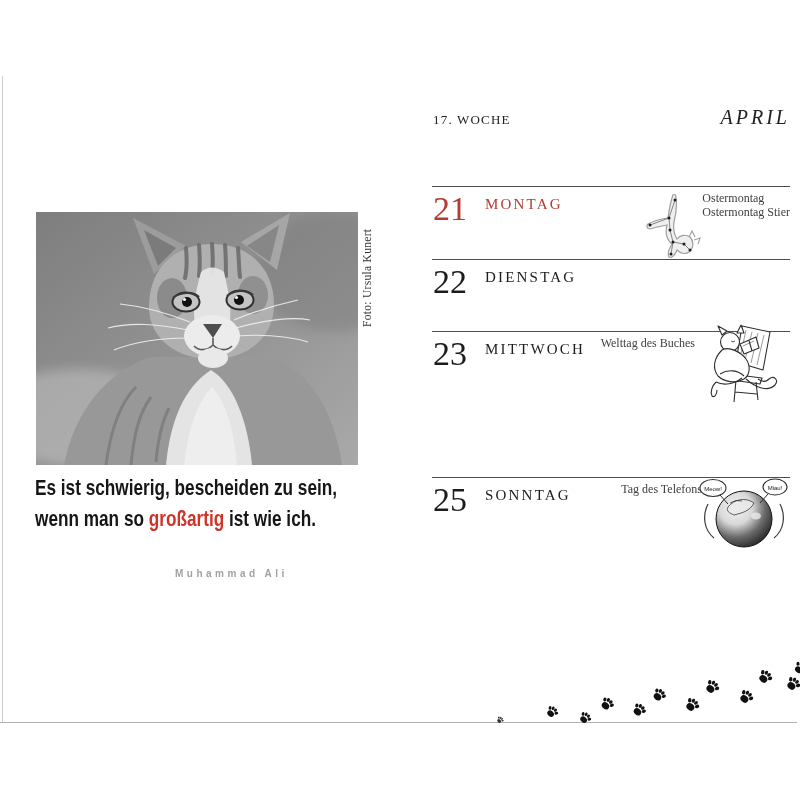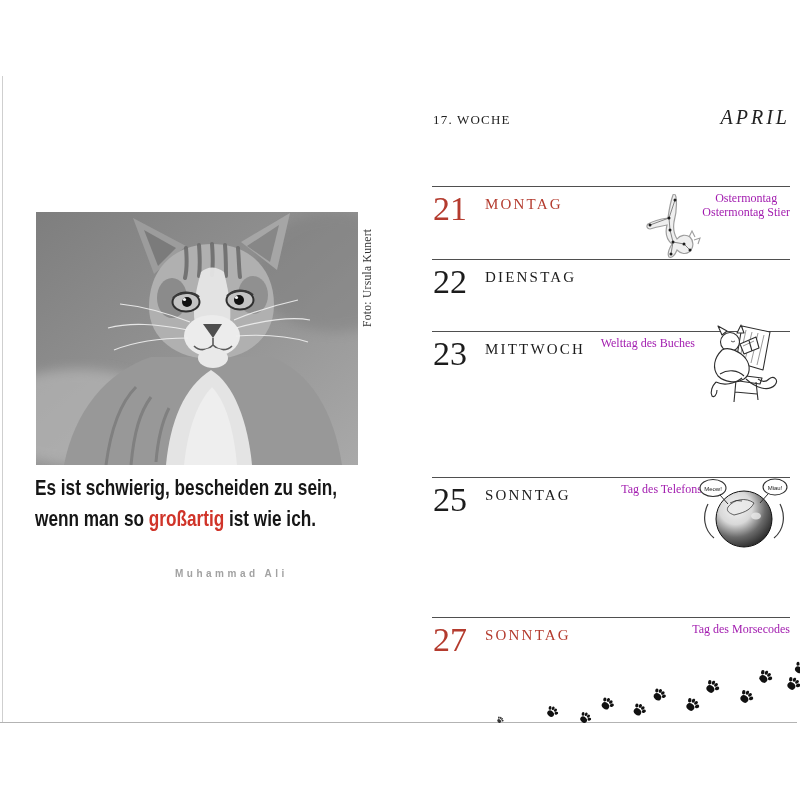--- a/index.html
+++ b/index.html
@@ -22,21 +22,21 @@
          font-weight:bold;font-size:21.5px;line-height:31px;white-space:nowrap;color:#161616;
          transform:scaleX(.8);transform-origin:left top;}
   .quote .hl{color:#d03429;}
   .attribution{position:absolute;left:175px;top:568px;font-family:"Liberation Sans",sans-serif;
          font-weight:bold;font-size:10px;letter-spacing:3.5px;color:#a2a2a2;white-space:nowrap;}
 
   
   .day-row{position:absolute;left:432px;width:358px;height:72px;border-top:1px solid #4f4f4f;}
   .day-num{position:absolute;left:1px;top:5px;font-size:34px;line-height:1;color:#1c1c1c;}
   .day-name{position:absolute;left:53px;top:9px;font-size:15px;letter-spacing:2.2px;color:#1c1c1c;}
-  .day-notes{position:absolute;right:0;top:5px;text-align:center;font-size:12px;line-height:13.5px;color:#a21caf;}
+  .day-notes{position:absolute;right:0;top:5px;text-align:left;font-size:12px;line-height:13.5px;color:#404040;}
   .red .day-num,.red .day-name,.day-num.red,.day-name.red{color:#b43b2e;}
   .notes-23{right:95px;}
   .notes-25{right:88px;}
 
   .illu{position:absolute;z-index:2;}
   svg text{font-family:"Liberation Sans",sans-serif;}
 </style>
 </head>
 <body>
 
@@ -140,27 +140,20 @@
     <span class="day-name">MITTWOCH</span>
     <div class="day-notes notes-23">
       <div>Welttag des Buches</div>
     </div>
   </div>
   <div class="day-row" style="top:477px">
     <span class="day-num">25</span>
     <span class="day-name">SONNTAG</span>
     <div class="day-notes notes-25">
       <div>Tag des Telefons</div>
-    </div>
-  </div>
-  <div class="day-row red" style="top:617px">
-    <span class="day-num">27</span>
-    <span class="day-name">SONNTAG</span>
-    <div class="day-notes">
-      <div>Tag des Morsecodes</div>
     </div>
   </div>
 
   <svg class="illu" style="left:644px;top:194px;width:58px;height:64px" viewBox="0 0 58 64" xmlns="http://www.w3.org/2000/svg">
     <path d="M29,1 C26,9 25,17 24,24 C17,25 9,27 4,30 C2,32 3,35 6,35 C12,33 18,32 23,31 C21,39 23,46 28,50 C25,55 23,60 25,63 C28,64.5 31,61 33,56 C36,59 41,61 45,58 C50,54 50,47 46,43 C42,40 36,41 33,45 C30,40 29,34 30,28 C32,20 33,10 32,3 C31,0 30,-1 29,1 Z" fill="#efefef" stroke="#9e9e9e" stroke-width="1.2"></path>
     <path d="M45,43 l3,-6 l3,6 M50,46 l6,-2 l-2,6" fill="none" stroke="#9e9e9e" stroke-width="1.1"></path>
     <path d="M31,6 L25,24 L26,36 L29,48 L40,50 L46,56 M25,24 L6,31 M29,48 L27,60" fill="none" stroke="#666" stroke-width=".8"></path>
     <g fill="#1d1d1d">
       <circle cx="31" cy="6" r="1.5"></circle>
         <circle cx="25" cy="24" r="1.5"></circle>

